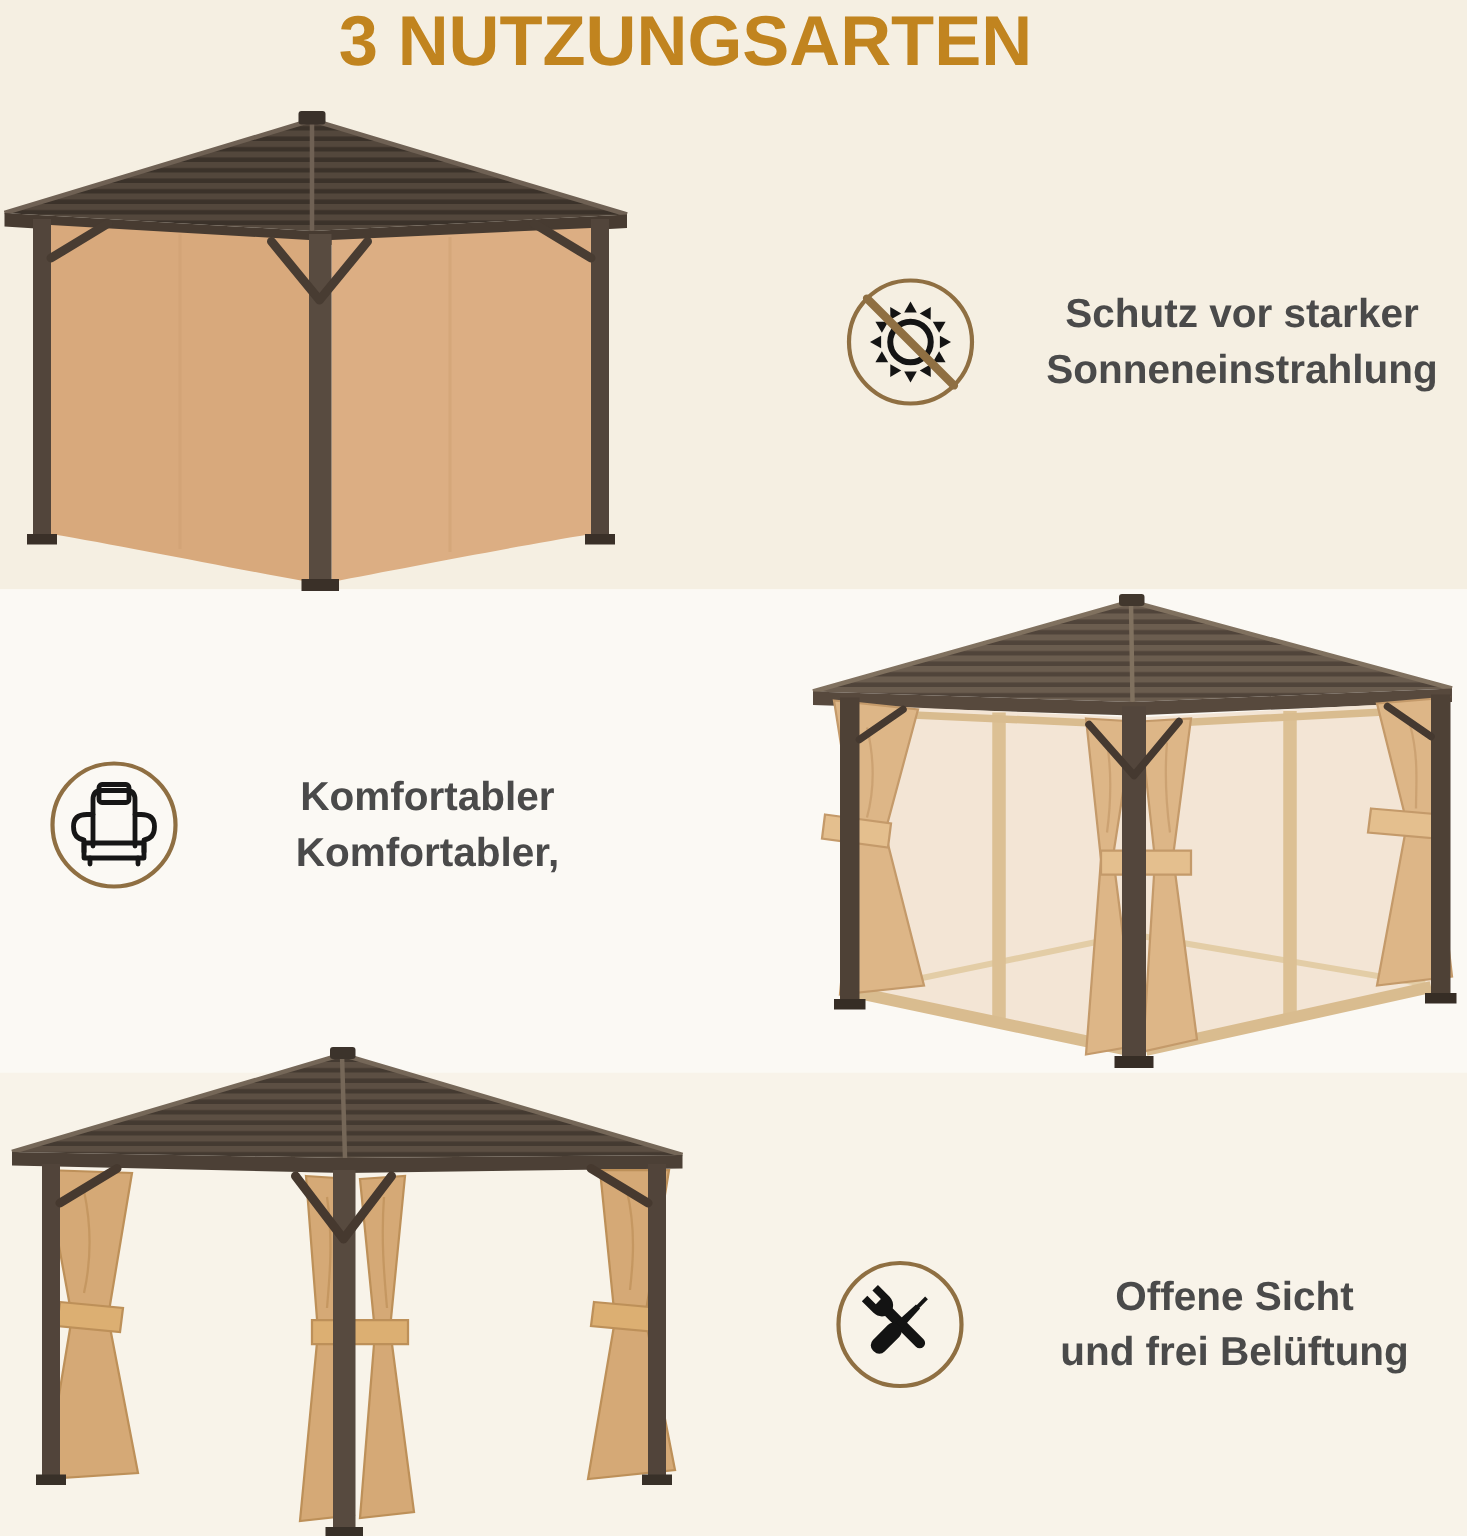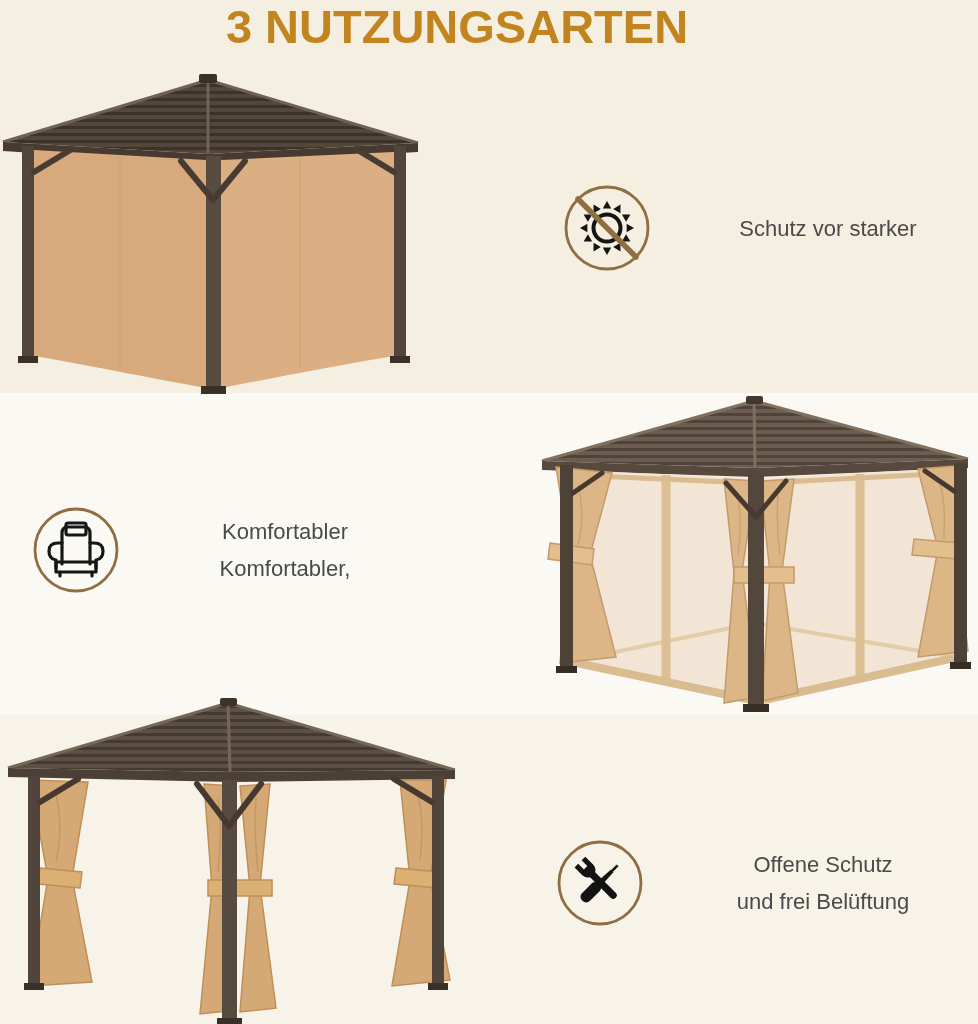--- a/index.html
+++ b/index.html
@@ -23,21 +23,21 @@
   }
 
   .illustration{position:absolute;}
   .illustration svg{display:block;width:100%;height:100%;}
 
   .feature{position:absolute;display:flex;align-items:center;}
   .icon-wrap{flex:none;}
   .icon-wrap svg{display:block;}
   .feature-text{
     flex:1;text-align:center;color:var(--text,#4a4a4a);
-    font-size:22px;line-height:37px;font-weight:400;
+    font-size:27px;line-height:37px;font-weight:700;
   }
   .tline{display:block;white-space:nowrap;}
 
   .f1{left:563px;top:184px;width:412px;}
   .f1 .feature-text{margin-left:30px;}
   .f2{left:32px;top:506px;width:404px;}
   .f2 .feature-text{margin-left:14px;}
   .f3{left:556px;top:839px;width:420px;}
   .f3 .feature-text{margin-left:26px;}
 
@@ -109,20 +109,21 @@
           <path d="M44,17 l4.2,7.4 h-8.4 z" transform="rotate(240 44 44)"></path>
           <path d="M44,17 l4.2,7.4 h-8.4 z" transform="rotate(270 44 44)"></path>
           <path d="M44,17 l4.2,7.4 h-8.4 z" transform="rotate(300 44 44)"></path>
           <path d="M44,17 l4.2,7.4 h-8.4 z" transform="rotate(330 44 44)"></path>
         </g>
         <line x1="15" y1="15" x2="73" y2="73" stroke="#8f6f42" stroke-width="5.5" stroke-linecap="round"></line>
       </svg>
     </div>
     <div class="feature-text">
       <span class="tline">Schutz vor starker</span>
+      <span class="tline">Sonneneinstrahlung</span>
     </div>
   </div>
 
   <div class="illustration g2">
     <svg viewBox="0 0 458 320" xmlns="http://www.w3.org/2000/svg">
       <defs>
         <pattern id="ribsB" width="8" height="7" patternUnits="userSpaceOnUse">
           <rect width="8" height="7" fill="#6b5d4f"></rect>
           <rect y="4" width="8" height="3" fill="#50443a"></rect>
         </pattern>
@@ -235,18 +236,18 @@
           <path transform="rotate(-45 44 44)" d="M37,15 L37,26 A8.5,8.5 0 0 0 41,33 L41,62 A3.6,3.6 0 0 0 48.2,62 L48.2,33 A8.5,8.5 0 0 0 52.2,26 L52.2,15 L47,15 L47,23 L42.2,23 L42.2,15 Z"></path>
           <g transform="rotate(45 44 44)">
             <rect x="38.5" y="45" width="11" height="24" rx="5"></rect>
             <polygon points="41.2,45 46.8,45 45.9,27 42.1,27"></polygon>
             <rect x="42.7" y="19" width="2.6" height="9"></rect>
           </g>
         </g>
       </svg>
     </div>
     <div class="feature-text">
-      <span class="tline">Offene Schutz</span>
+      <span class="tline">Offene Sicht</span>
       <span class="tline">und frei Belüftung</span>
     </div>
   </div>
 
 </div>
 
 </body></html>

